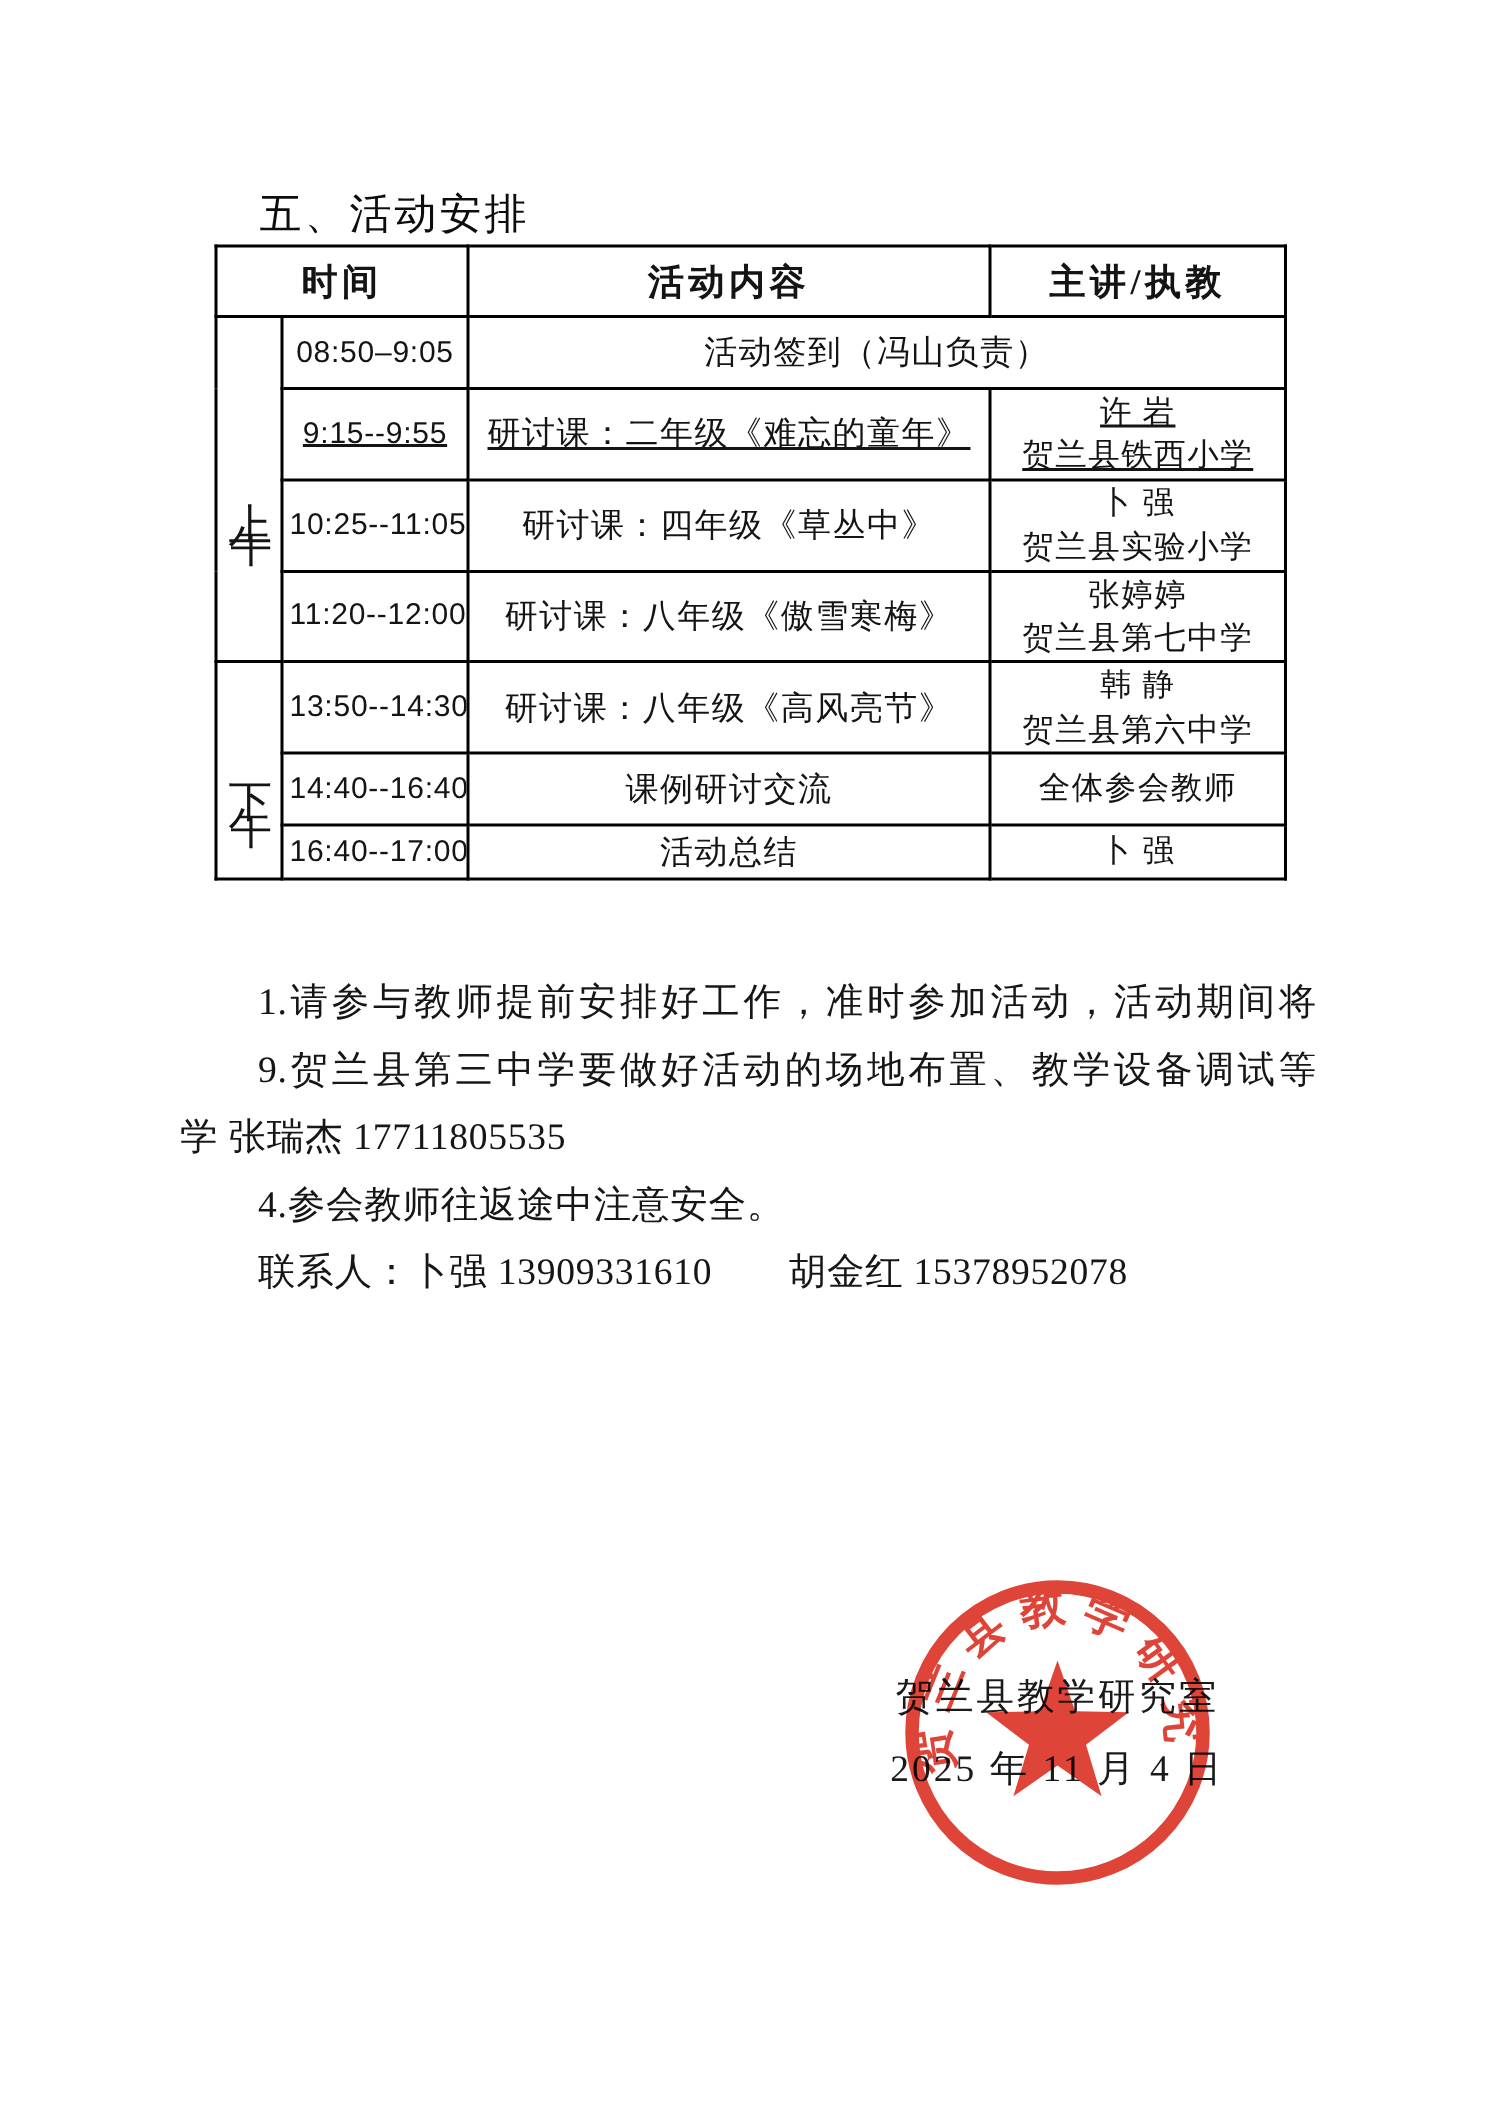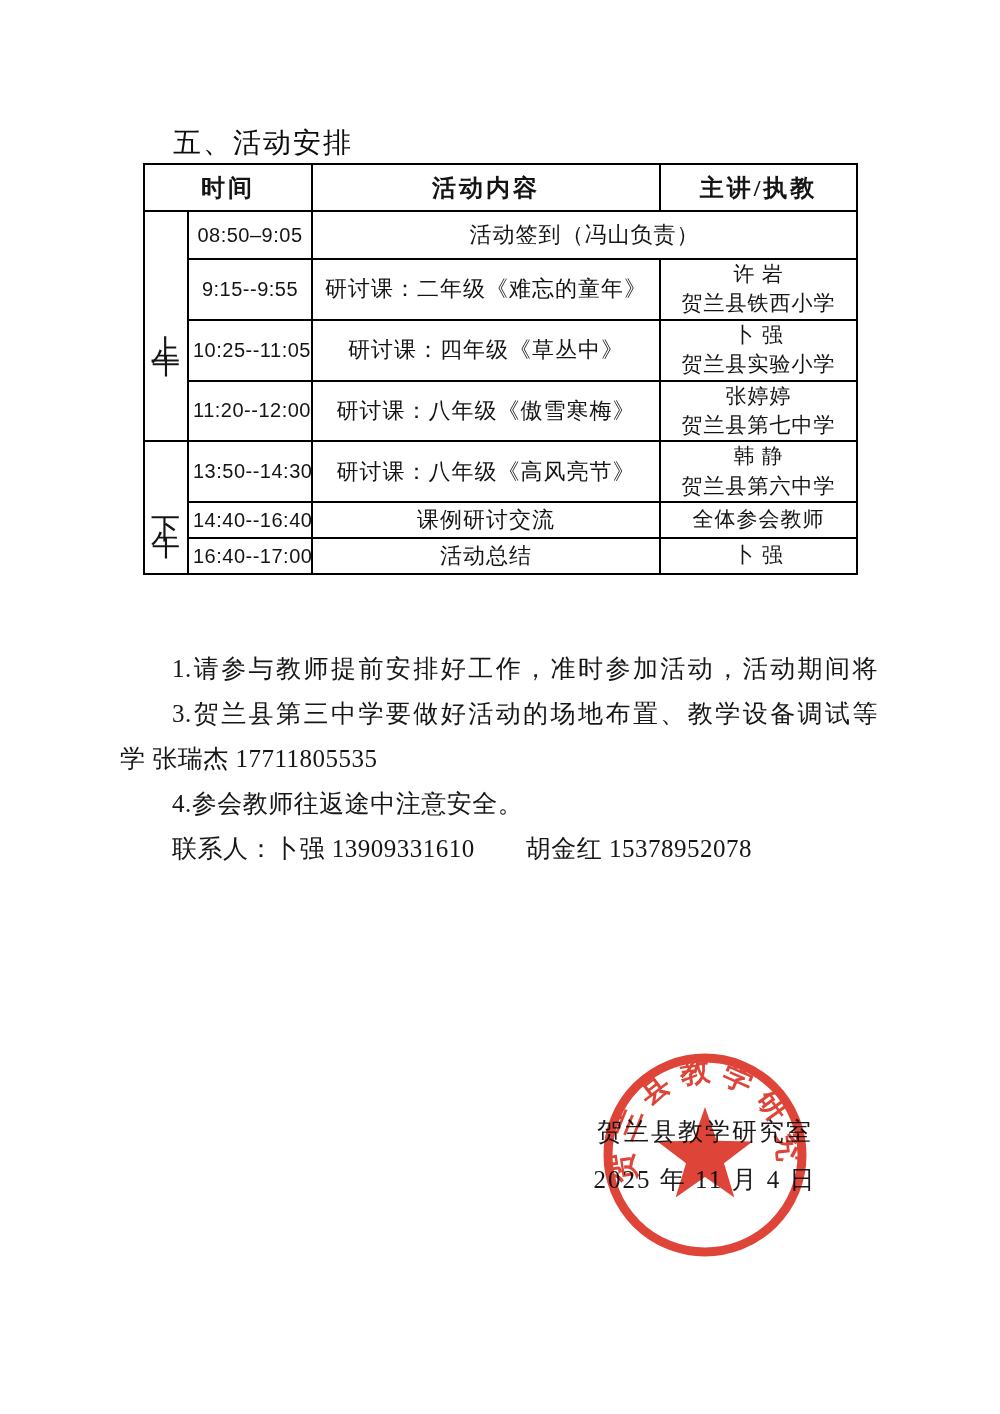--- a/index.html
+++ b/index.html
@@ -42,25 +42,25 @@
     overflow: hidden;
   }
   table.sched th {
     font-size: 24px;
     font-weight: bold;
     letter-spacing: 3px;
     font-family: "Liberation Serif", serif;
   }
   tr.hrow  { height: 47px; border-radius: 18px; }
   tr.r1 { height: 48px; }
-  tr.r2 { height: 58px; }
+  tr.r2 { height: 58px; text-decoration: underline; }
   tr.r3 { height: 57px; }
   tr.r4 { height: 60px; }
   tr.r5 { height: 58px; }
-  tr.r6 { height: 36px; }
+  tr.r6 { height: 48px; }
   tr.r7 { height: 36px; }
 
   td.period {
     writing-mode: vertical-rl;
     text-orientation: upright;
     font-size: 29px;
     letter-spacing: 14px;
     padding: 0;
   }
   td.time {
@@ -191,21 +191,21 @@
       <td class="time">16:40--17:00</td>
       <td class="content">活动总结</td>
       <td class="speaker">卜 强</td>
     </tr>
   </tbody>
     </table>
 
 
   <div class="textblock">
     <div class="ln ind fill">1.请参与教师提前安排好工作，准时参加活动，活动期间将</div>
-    <div class="ln ind fill">3.贺兰县第三中学要做好活动的场地布置、教学设备调试等</div>
+    <div class="ln ind fill">9.贺兰县第三中学要做好活动的场地布置、教学设备调试等</div>
     <div class="ln">学 张瑞杰 17711805535</div>
     <div class="ln ind">4.参会教师往返途中注意安全。</div>
     <div class="ln ind">联系人：卜强 13909331610　　胡金红 15378952078</div>
   </div>
 
   <div class="signature">
     <div>贺兰县教学研究室</div>
     <div>2025 年 11 月 4 日</div>
   </div>
 

